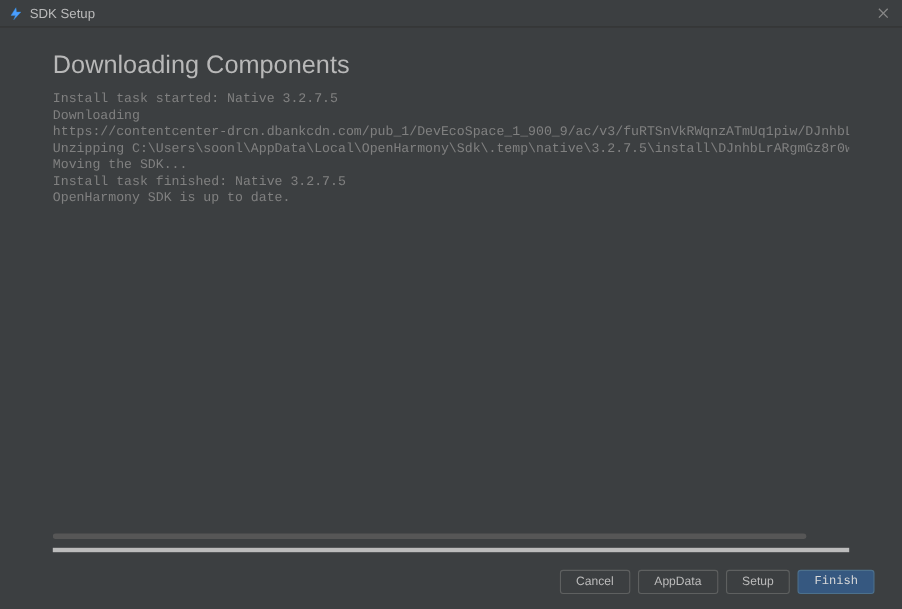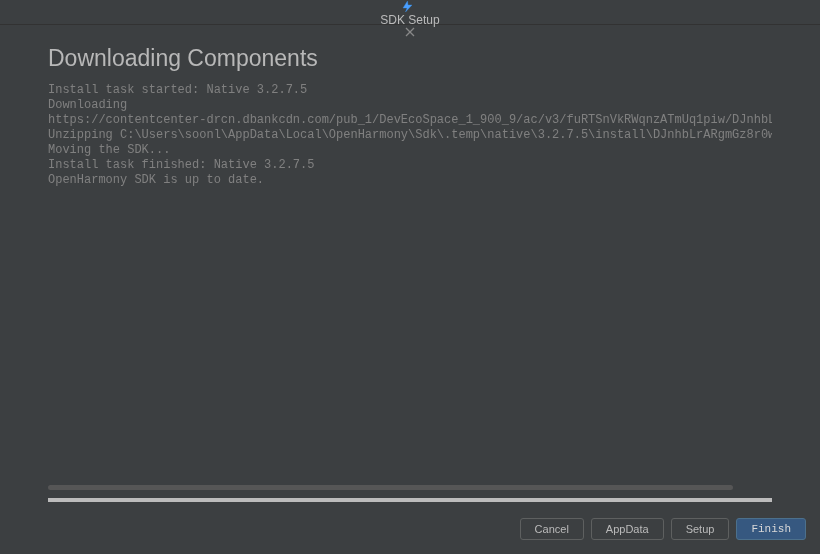--- a/index.html
+++ b/index.html
@@ -15,21 +15,20 @@
       overflow: hidden;
       position: relative;
     }
     .titlebar {
       height: 25px;
       background: #3c3f41;
       display: flex;
       align-items: center;
       padding: 0 8px;
       border-bottom: 1px solid #323232;
-      flex-direction: column;
     }
     .titlebar-icon {
       display: inline-flex;
       margin-right: 6px;
     }
     .titlebar-title {
       color: #bbbbbb;
       font-size: 12px;
       flex: 1;
     }
@@ -77,21 +76,21 @@
     }
     .progress-bar {
       margin-top: 8px;
       width: 724px;
       height: 4px;
       background: #bcbcbc;
     }
     .footer {
       position: absolute;
       bottom: 14px;
-      right: 14px;
+      right: 25px;
       display: flex;
       gap: 7px;
     }
     .btn {
       min-width: 58px;
       height: 22px;
       padding: 0 14px;
       font-size: 11px;
       border: 1px solid #5e6060;
       background: transparent;

